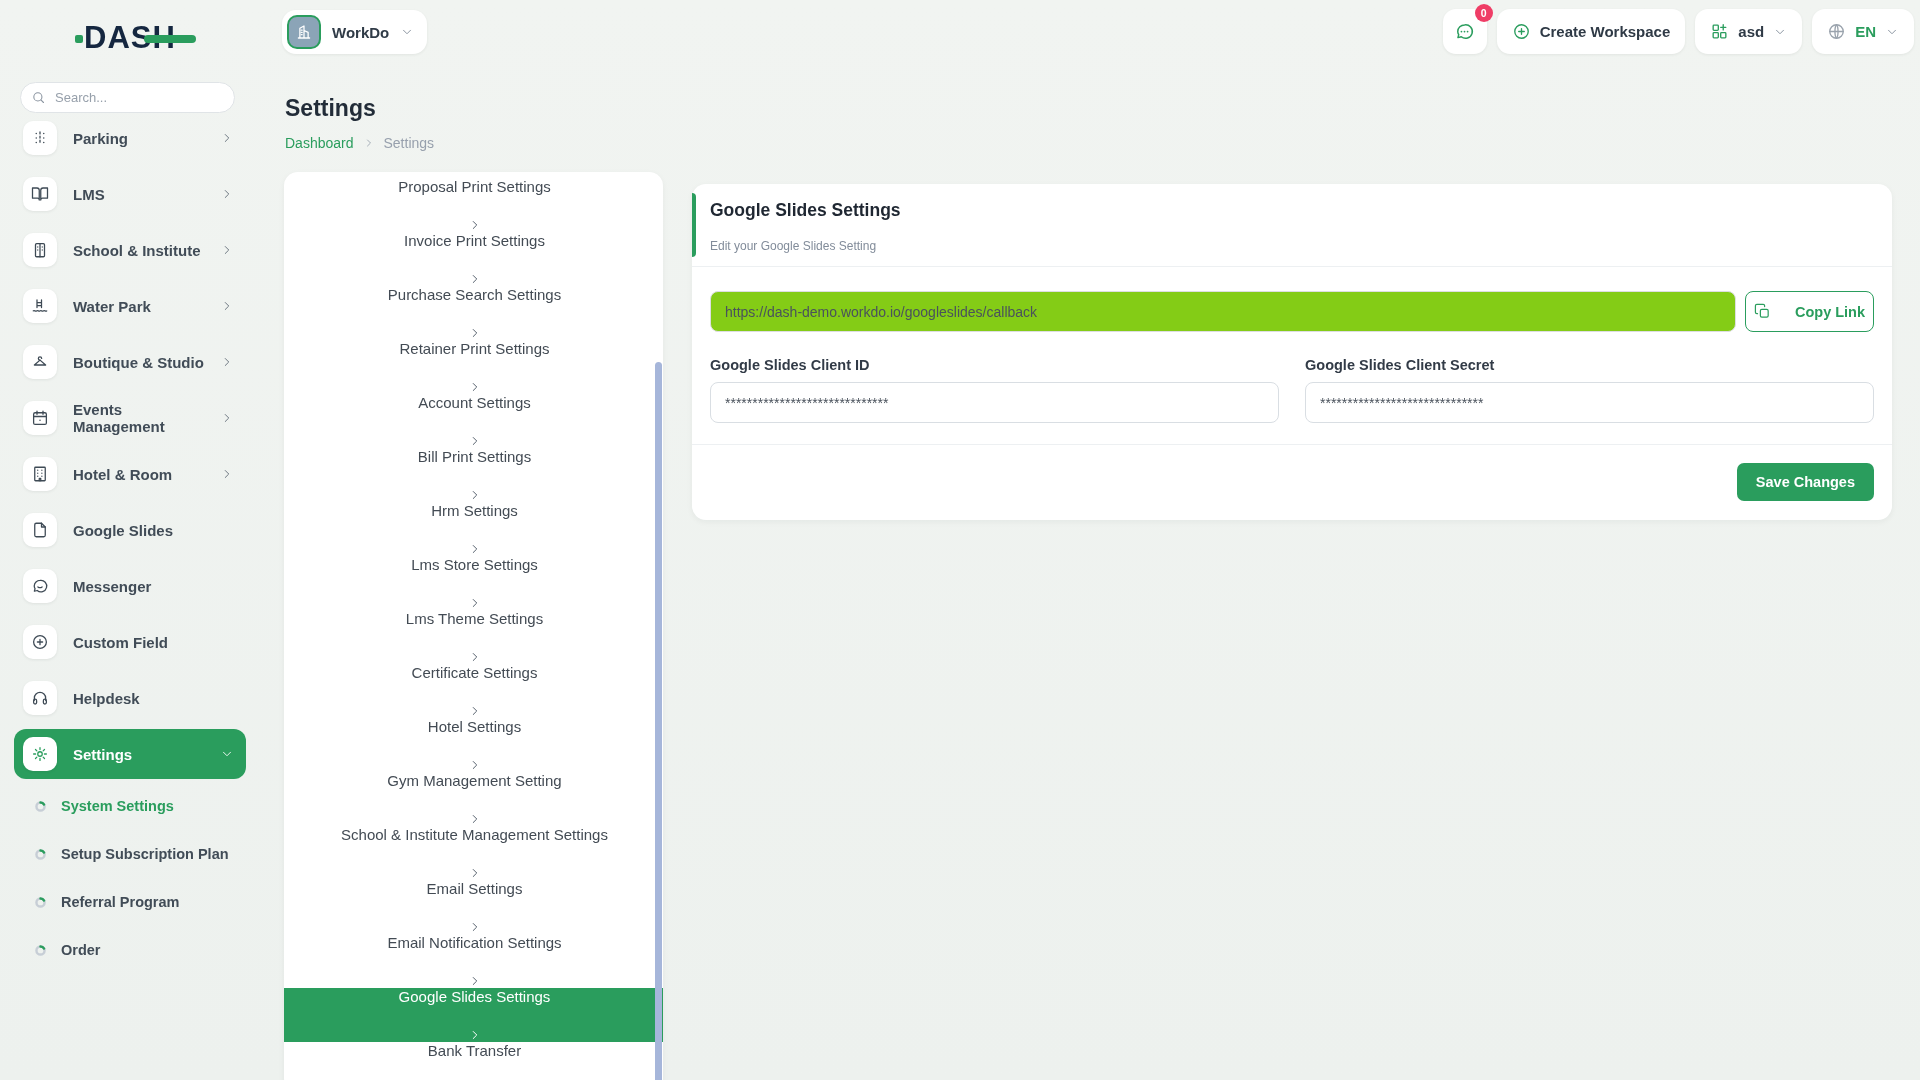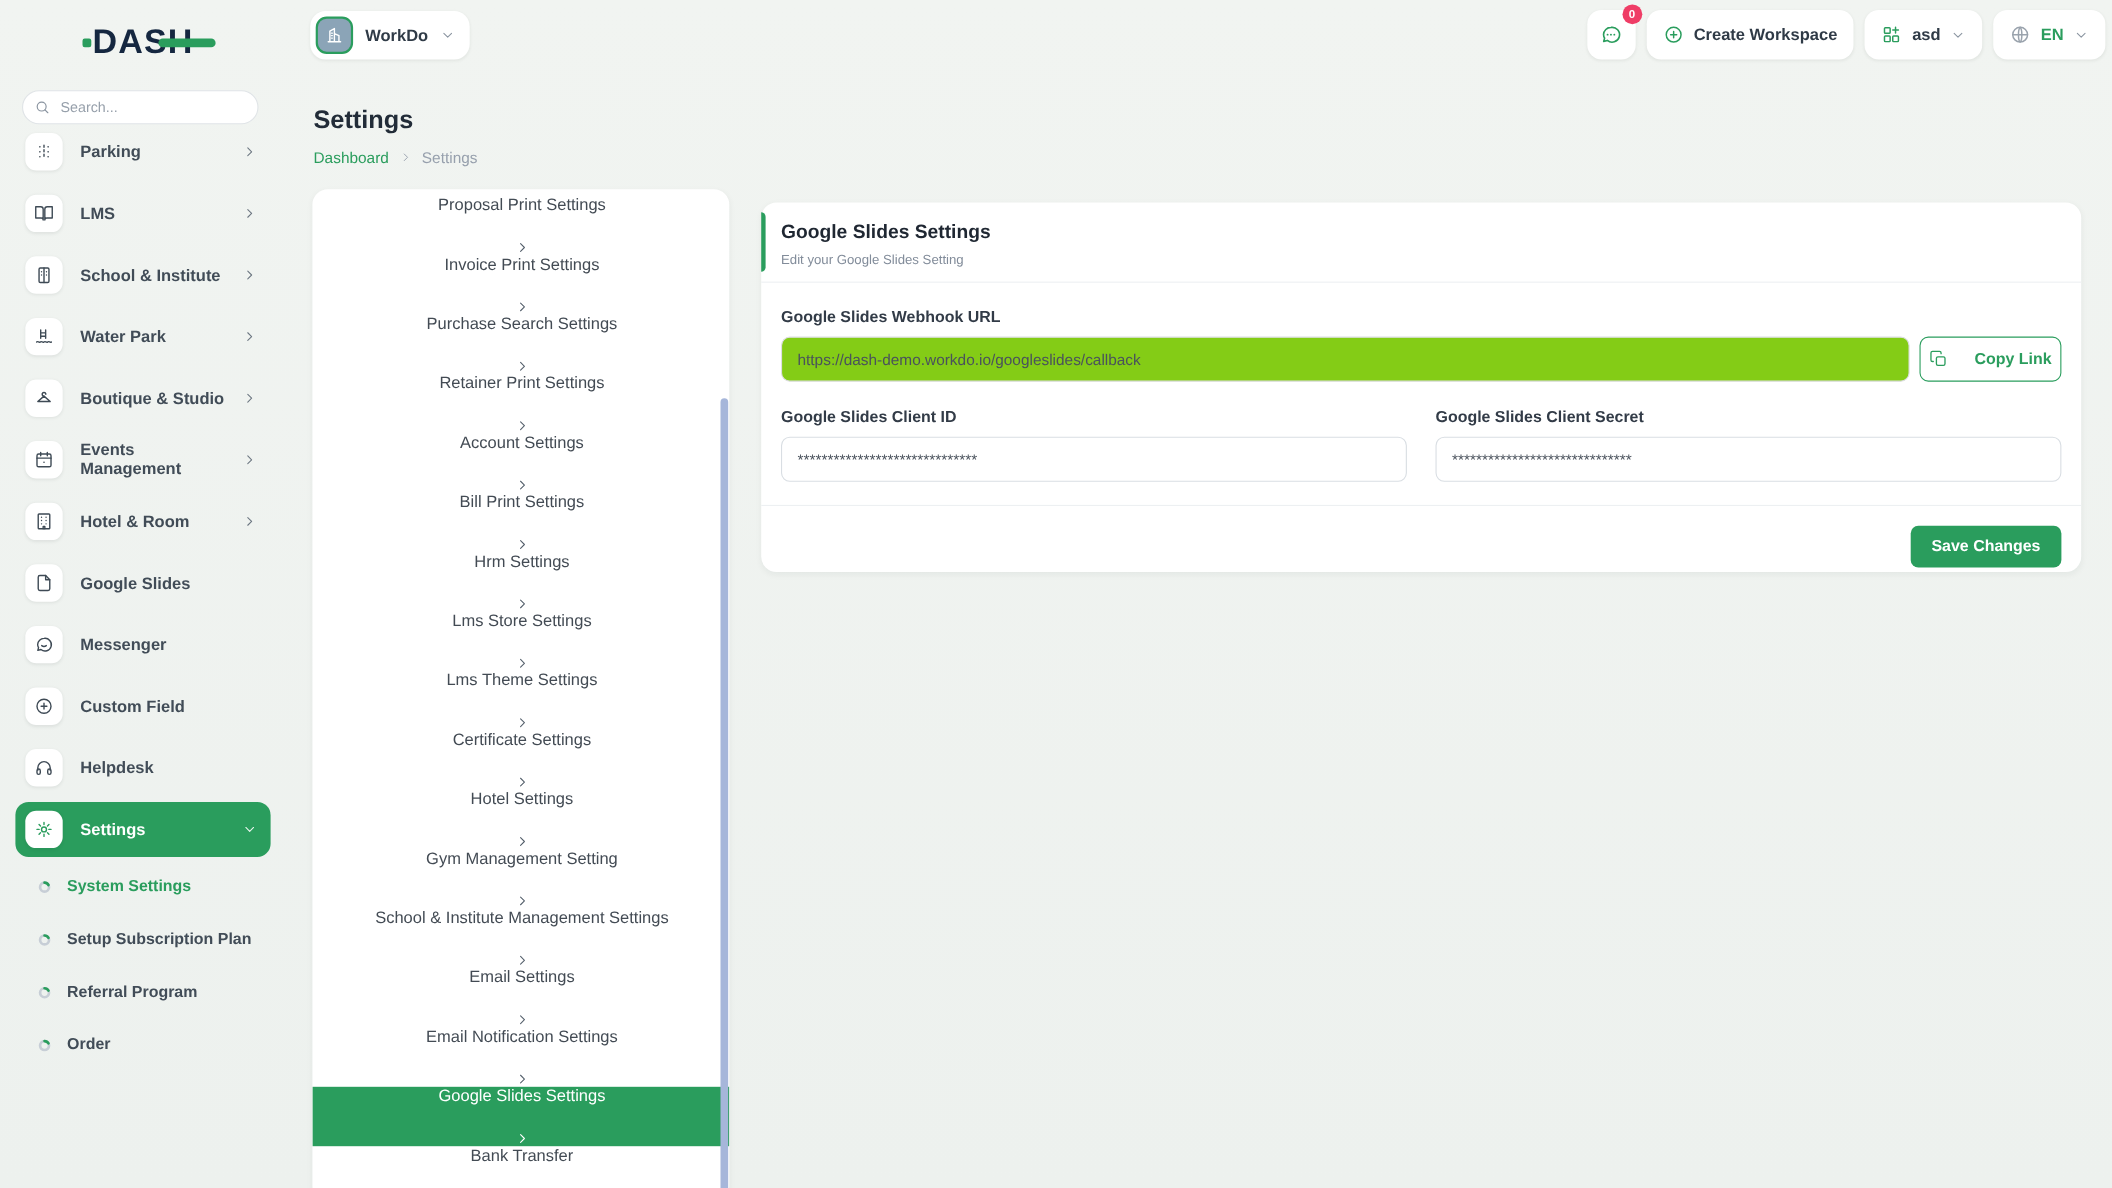--- a/index.html
+++ b/index.html
@@ -71,21 +71,21 @@
   .srow.on{background:#2a9d5d;}
   .srow.on span,.srow.on .chev{color:#fff;}
   .sthumb{position:absolute;right:1px;top:190px;width:7px;height:728px;border-radius:4px;background:#a6b6da;}
 
   
   .card{position:absolute;left:692px;top:184px;width:1200px;height:336px;background:#fff;border-radius:14px;
     box-shadow:0 2px 6px rgba(20,40,30,.05);box-sizing:border-box;}
   .card-h{position:relative;padding:16px 18px 13px;border-bottom:1px solid #edf0f2;}
   .card-h:before{content:"";position:absolute;left:0;top:9px;bottom:9px;width:4px;background:#2a9d5d;border-radius:0 4px 4px 0;}
   .card-t{margin:0;font-size:17.5px;font-weight:700;color:#1f2732;}
-  .card-s{margin:8px 0 0;font-size:12px;color:#828c9a;}
+  .card-s{margin:18px 0 0;font-size:12px;color:#828c9a;}
   .card-b{padding:24px 18px 21px;}
   .flabel{display:block;font-size:14.5px;font-weight:700;color:#323b47;margin-bottom:9px;}
   .wrow{display:flex;gap:9px;}
   .inp{height:41px;border-radius:8px;font-size:14px;color:#4a525c;padding:0 14px;box-sizing:border-box;outline:none;
     font-family:"Liberation Sans","DejaVu Sans",sans-serif;}
   .inp.ro{flex:1;background:#84cc16;border:1px solid #dddee2;}
   .inp.wt{width:100%;background:#fff;border:1px solid #d9dee3;}
   .copy-btn{width:129px;height:41px;background:#fff;border:1.5px solid #2a9d5d;border-radius:8px;color:#2a9d5d;
     font-size:14.5px;font-weight:600;display:flex;align-items:center;justify-content:center;gap:24px;cursor:pointer;
     font-family:"Liberation Sans","DejaVu Sans",sans-serif;}
@@ -451,21 +451,20 @@
     </div>
   <div class="sthumb"></div>
 </section>
 
 <section class="card">
   <div class="card-h">
     <h2 class="card-t">Google Slides Settings</h2>
     <p class="card-s">Edit your Google Slides Setting</p>
   </div>
   <div class="card-b">
-    <label class="flabel">Google Slides Webhook URL</label>
     <div class="wrow">
       <input class="inp ro" type="text" readonly="" value="https://dash-demo.workdo.io/googleslides/callback" style="">
       <button class="copy-btn" type="button">
         <svg width="17" height="17" viewBox="0 0 24 24">
             <rect x="9" y="9" width="11" height="11" rx="2"></rect>
             <path d="M5 15H4a2 2 0 0 1-2-2V4a2 2 0 0 1 2-2h9a2 2 0 0 1 2 2v1"></path>
           </svg>
         <span>Copy Link</span>
       </button>
     </div>

